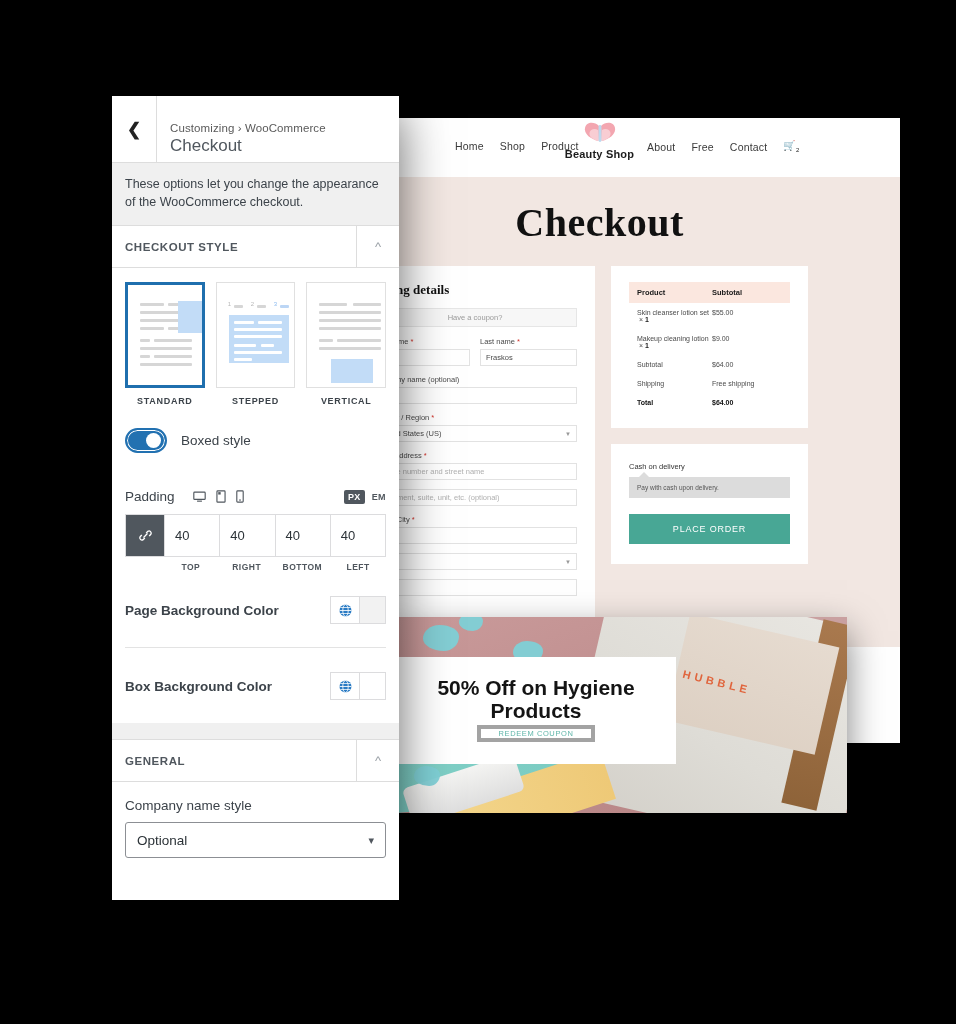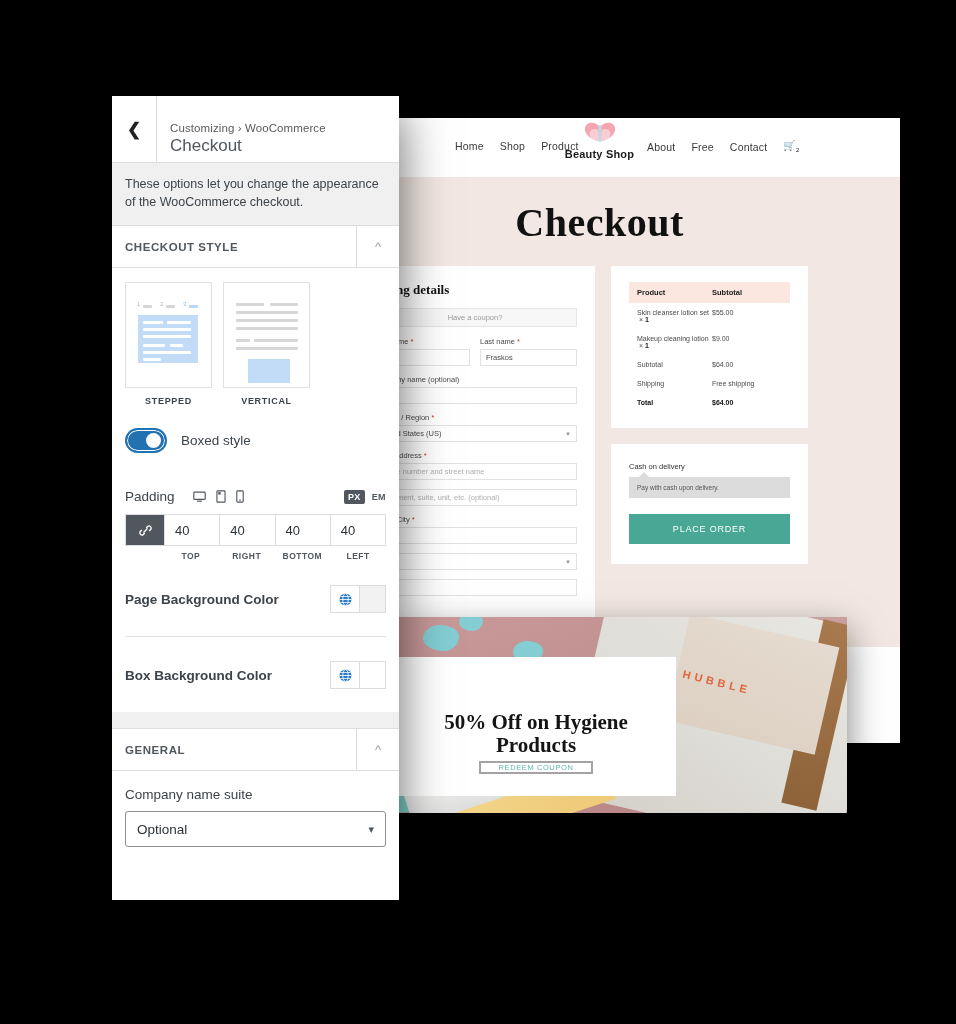--- a/index.html
+++ b/index.html
@@ -117,25 +117,25 @@
   .hubble {
     position:absolute; right:21%; top:30%; transform: rotate(14deg);
     color:#e0643c; font-size: 11px; font-weight: bold; letter-spacing: 4px;
     font-family: "Liberation Sans", sans-serif;
   }
   .promo-card {
     position:absolute; left:0; top:40px; width: 280px; background: #fff;
     padding: 20px 22px 22px; text-align: center;
   }
   .promo-card h2 {
-    font-family: Liberation Serif, serif; font-size: 21px; font-weight: bold;
-    color: #141414; line-height: 1.08; margin-top: 34px;
+    font-family: Liberation Sans, sans-serif; font-size: 21px; font-weight: bold;
+    color: #141414; line-height: 1.08;
   }
   .redeem {
-    display:inline-block; border: 2px solid #a3a3a3; color:#5fb6a9;
+    display:inline-block; border: 4px solid #a3a3a3; color:#5fb6a9;
     font-size: 7.5px; letter-spacing: .6px; padding: 0 18px; cursor:pointer; background:#fff;
   }
 
   
   .customizer {
     position: absolute; left: 112px; top: 96px; width: 287px; height: 804px;
     background: #fff; box-shadow: 0 16px 46px rgba(0,0,0,0.6);
     overflow: hidden; font-size: 13px;
   }
   .cz-head { display: flex; height: 67px; border-bottom: 1px solid #ddd; }
@@ -184,21 +184,21 @@
   .toggle .knob { position:absolute; top: 3px; right: 4px; width: 15px; height: 15px; border-radius: 50%; background:#fff; }
   .toggle-label { font-size: 13.5px; color: #3c434a; }
 
   .padding-head { display:flex; align-items:center; margin-top: 36px; }
   .padding-lbl { font-size: 13.5px; color: #3c434a; font-weight: 500; }
   .dev-icons { display:flex; gap: 10px; margin-left: 18px; align-items:center; }
   .unit-group { margin-left: auto; display:flex; align-items:center; gap: 7px; }
   .unit { font-size: 9px; font-weight: bold; color: #50575e; letter-spacing:.4px; cursor:pointer; }
   .unit.on { background: #50575e; color:#fff; padding: 2px 4px; border-radius: 2px; }
 
-  .pad-inputs { display:flex; margin-top: 10px; border: 1px solid #dcdcde; height: 32px; }
+  .pad-inputs { display:flex; margin-top: 10px; border: 1px solid #dcdcde; height: 43px; }
   .pad-link {
     width: 38px; background:#50575e; display:flex; align-items:center; justify-content:center;
     color:#fff; cursor:pointer;
   }
   .pad-cell { flex:1; border-left: 1px solid #dcdcde; display:flex; align-items:center; padding-left: 10px;
               font-size: 13px; color:#2c3338; }
   .pad-cell:first-of-type { border-left: none; }
   .pad-labels { display:flex; margin-top: 5px; }
   .pad-labels span { flex:1; text-align:center; font-size: 8.5px; font-weight:bold; color:#50575e; letter-spacing:.5px; }
   .pad-labels span.sp { flex: 0 0 38px; }
@@ -380,20 +380,38 @@
 
     <div class="cz-section">
       <span class="lbl">CHECKOUT STYLE</span>
       <span class="cz-chev">^</span>
     </div>
 
     <div class="cz-body">
 
       <div class="style-row">
 
+        <div class="style-opt sel">
+          <div class="style-thumb">
+            <div class="ln" style="left:12px;top:18px;width:24px;"></div>
+            <div class="ln" style="left:40px;top:18px;width:24px;"></div>
+            <div class="ln" style="left:12px;top:26px;width:52px;"></div>
+            <div class="ln" style="left:12px;top:34px;width:52px;"></div>
+            <div class="ln" style="left:12px;top:42px;width:24px;"></div>
+            <div class="ln" style="left:40px;top:42px;width:24px;"></div>
+            <div class="ln" style="left:12px;top:54px;width:10px;"></div>
+            <div class="ln" style="left:26px;top:54px;width:38px;"></div>
+            <div class="ln" style="left:12px;top:62px;width:52px;"></div>
+            <div class="ln" style="left:12px;top:70px;width:10px;"></div>
+            <div class="ln" style="left:26px;top:70px;width:38px;"></div>
+            <div class="ln" style="left:12px;top:78px;width:52px;"></div>
+            <div class="blk" style="left:50px;top:16px;width:25px;height:32px;"></div>
+          </div>
+          <div class="style-name">STANDARD</div>
+        </div>
 
         <div class="style-opt">
           <div class="style-thumb">
             <div class="step-num" style="left:11px;top:18px;">1</div>
             <div class="ln" style="left:17px;top:22px;width:9px;"></div>
             <div class="step-num" style="left:34px;top:18px;">2</div>
             <div class="ln" style="left:40px;top:22px;width:9px;"></div>
             <div class="step-num act" style="left:57px;top:18px;">3</div>
             <div class="ln" style="left:63px;top:22px;width:9px;background:#bcd6f5;"></div>
             <div class="blk" style="left:12px;top:32px;width:60px;height:48px;"></div>
@@ -511,21 +529,21 @@
     </div>
 
     <div class="gap-strip"></div>
 
     <div class="cz-section">
       <span class="lbl">GENERAL</span>
       <span class="cz-chev">^</span>
     </div>
 
     <div class="field-block">
-      <div class="field-label">Company name suite</div>
+      <div class="field-label">Company name style</div>
       <div class="select">
         <span>Optional</span>
         <span style="color:#50575e;font-size:11px;">▾</span>
       </div>
     </div>
 
   </div>
 </div>
 
 </body></html>

